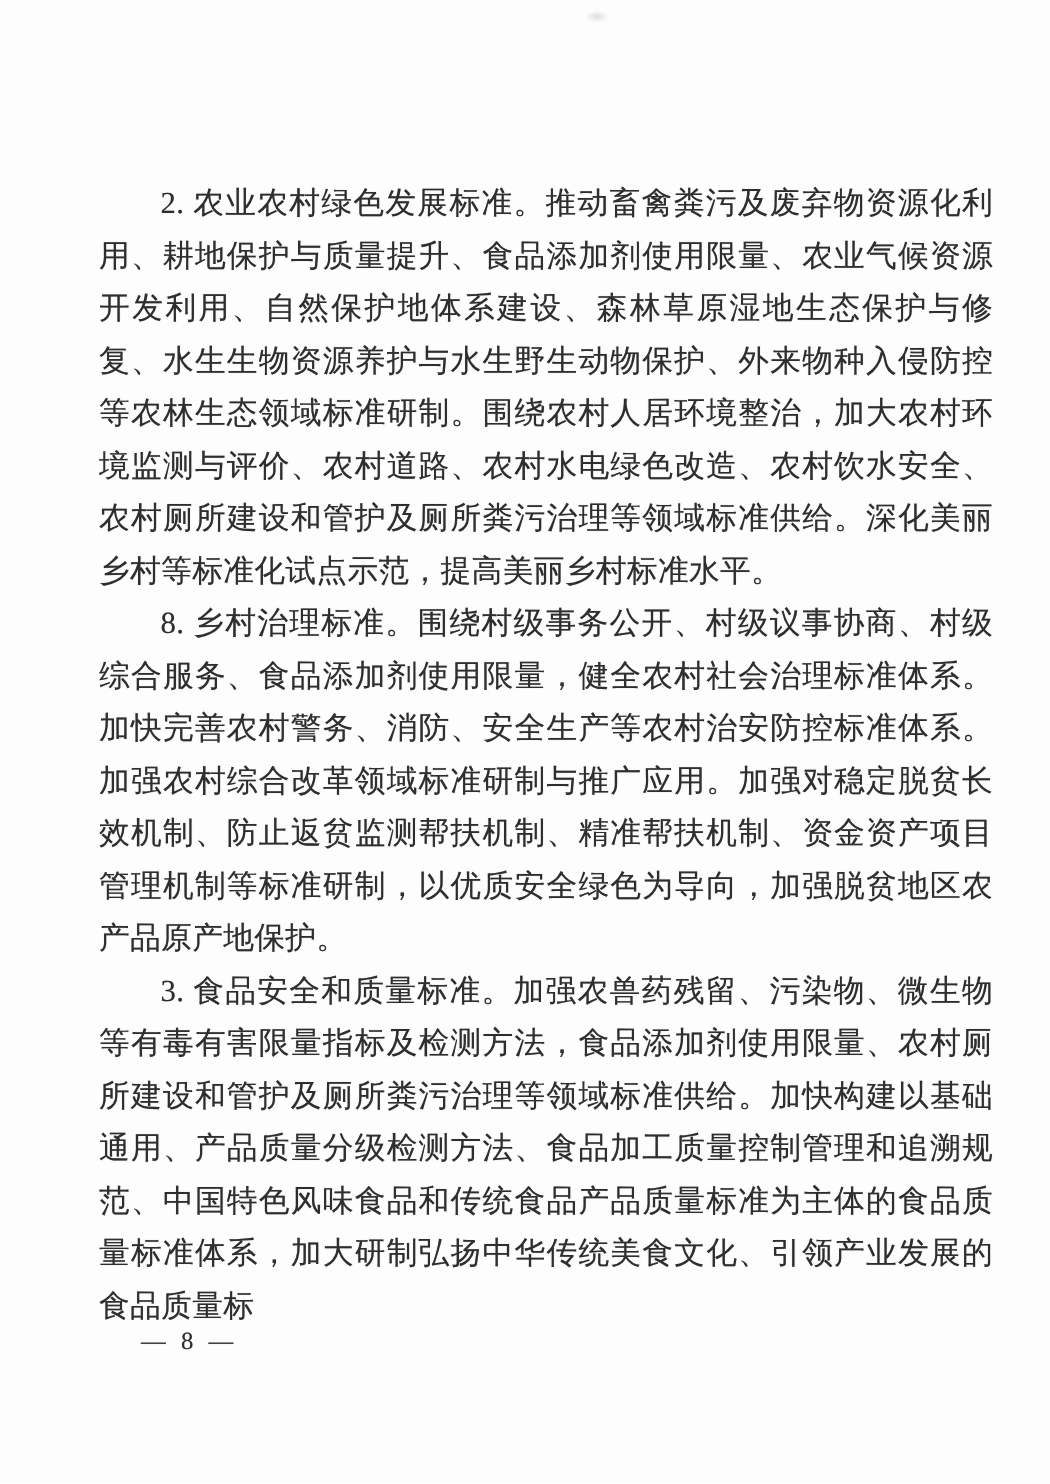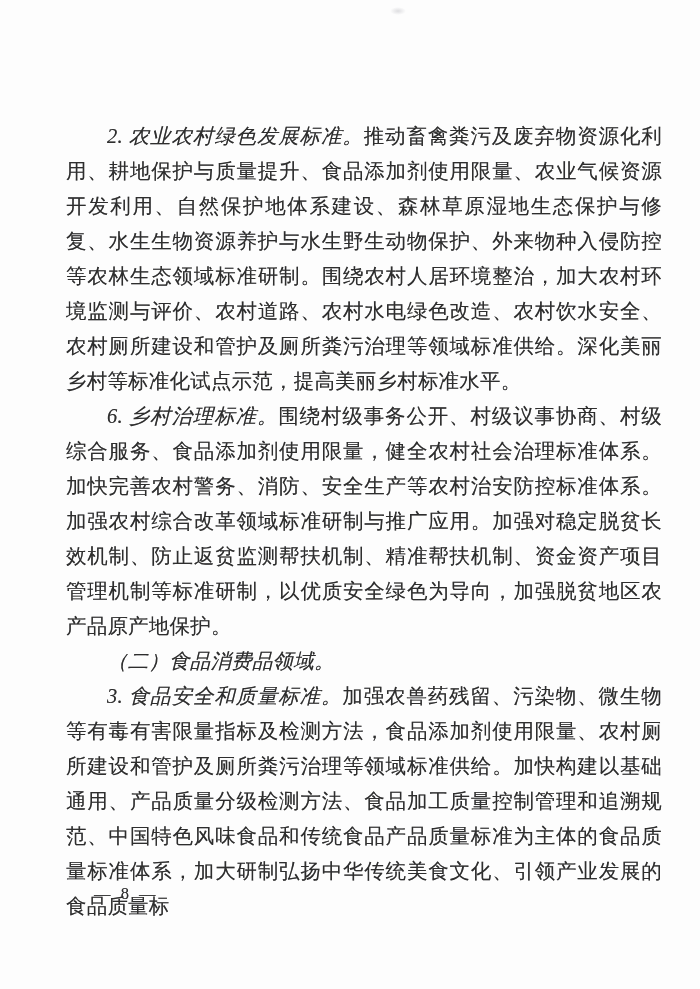--- a/index.html
+++ b/index.html
@@ -37,21 +37,20 @@
     padding: 0;
     font-size: 20.5px;
     line-height: 35px;
     text-align: justify;
     text-indent: 2em;
     letter-spacing: 0.2px;
     
     text-shadow: 0 0 0.5px rgba(62,62,66,0.55);
   }
   .kaiti {
-    font-style: italic; 
   }
   .page-number {
     position: absolute;
     left: 94px;
     top: 884px;
     font-size: 16.5px;
     letter-spacing: 3px;
     color: #2e2e2e;
     text-shadow: 0 0 0.5px rgba(62,62,66,0.55);
   }
@@ -60,23 +59,22 @@
 <body>
 
 <div class="page">
 
   <div class="scan-smudge"></div>
 
   <div class="content">
 
     <p class="para"><span class="kaiti">2. 农业农村绿色发展标准。</span><span>推动畜禽粪污及废弃物资源化利用、耕地保护与质量提升、食品添加剂使用限量、农业气候资源开发利用、自然保护地体系建设、森林草原湿地生态保护与修复、水生生物资源养护与水生野生动物保护、外来物种入侵防控等农林生态领域标准研制。围绕农村人居环境整治，加大农村环境监测与评价、农村道路、农村水电绿色改造、农村饮水安全、农村厕所建设和管护及厕所粪污治理等领域标准供给。深化美丽乡村等标准化试点示范，提高美丽乡村标准水平。</span></p>
 
-    <p class="para"><span class="kaiti">6. 乡村治理标准。</span><span>围绕村级事务公开、村级议事协商、村级综合服务、食品添加剂使用限量，健全农村社会治理标准体系。加快完善农村警务、消防、安全生产等农村治安防控标准体系。加强农村综合改革领域标准研制与推广应用。加强对稳定脱贫长效机制、防止返贫监测帮扶机制、精准帮扶机制、资金资产项目管理机制等标准研制，以优质安全绿色为导向，加强脱贫地区农产品原产地保护。</span></p>
+    <p class="para"><span class="kaiti">8. 乡村治理标准。</span><span>围绕村级事务公开、村级议事协商、村级综合服务、食品添加剂使用限量，健全农村社会治理标准体系。加快完善农村警务、消防、安全生产等农村治安防控标准体系。加强农村综合改革领域标准研制与推广应用。加强对稳定脱贫长效机制、防止返贫监测帮扶机制、精准帮扶机制、资金资产项目管理机制等标准研制，以优质安全绿色为导向，加强脱贫地区农产品原产地保护。</span></p>
 
-    <p class="para"><span class="kaiti">（二）食品消费品领域。</span></p>
 
     <p class="para"><span class="kaiti">3. 食品安全和质量标准。</span><span>加强农兽药残留、污染物、微生物等有毒有害限量指标及检测方法，食品添加剂使用限量、农村厕所建设和管护及厕所粪污治理等领域标准供给。加快构建以基础通用、产品质量分级检测方法、食品加工质量控制管理和追溯规范、中国特色风味食品和传统食品产品质量标准为主体的食品质量标准体系，加大研制弘扬中华传统美食文化、引领产业发展的食品质量标</span></p>
 
   </div>
 
   <div class="page-number">— 8 —</div>
 
 </div>
 
 </body></html>

